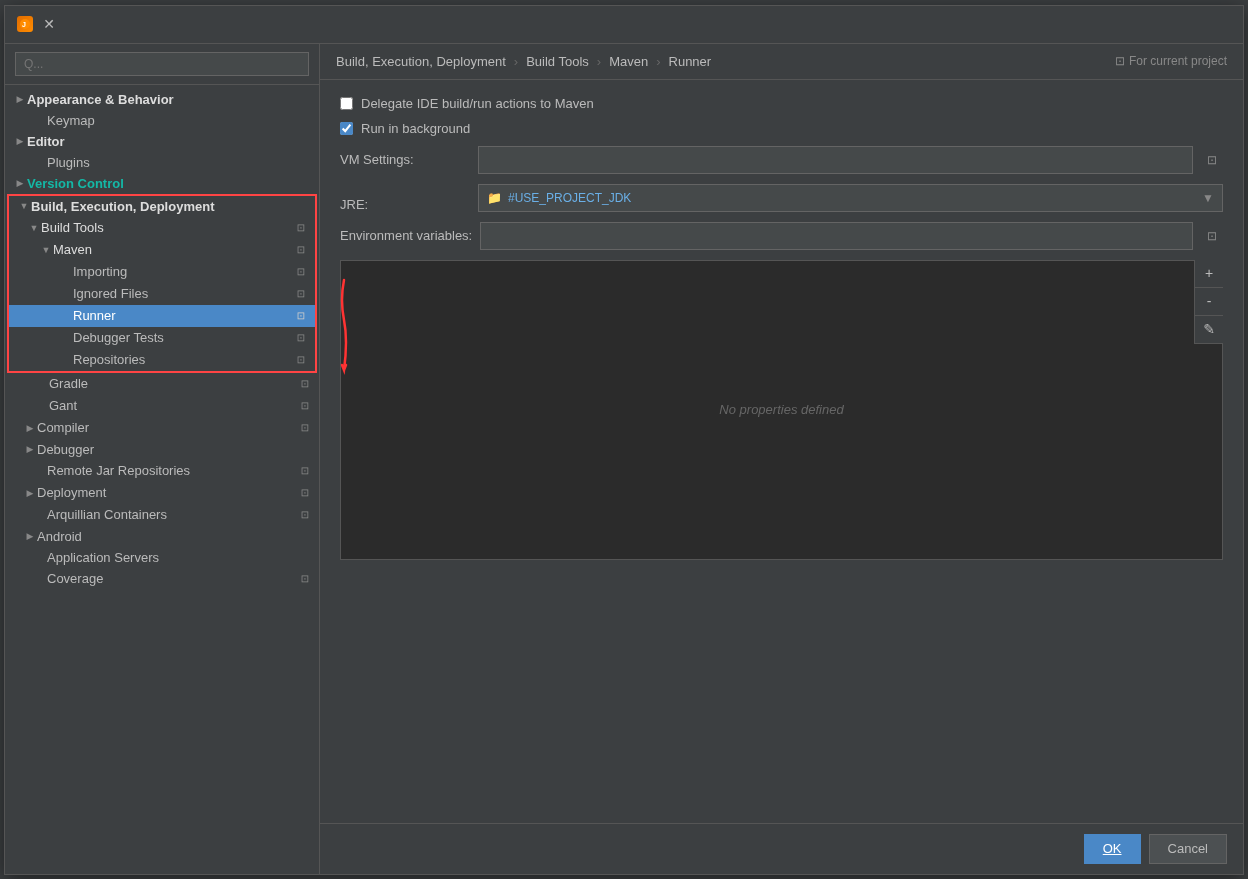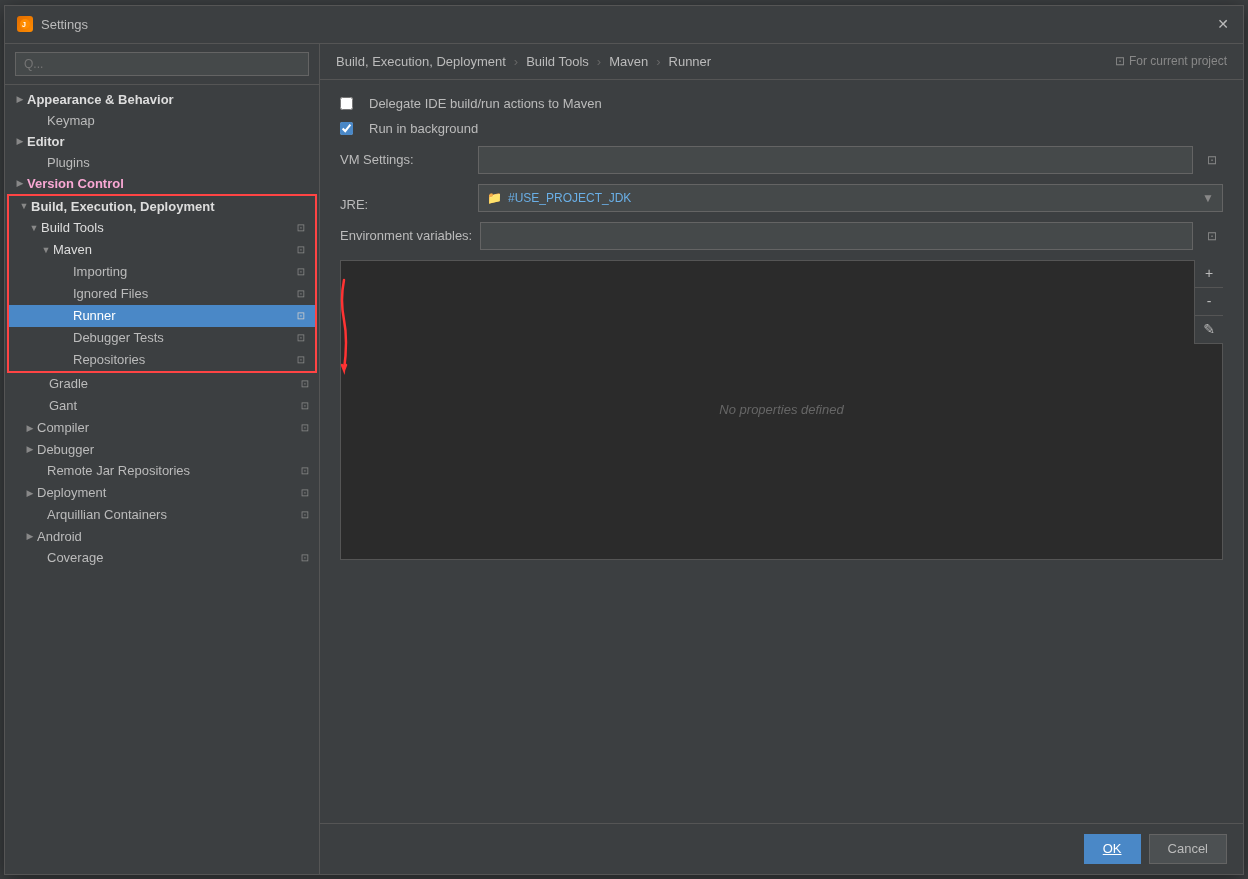--- a/index.html
+++ b/index.html
@@ -195,21 +195,21 @@
       color: #888;
       cursor: pointer;
       display: flex;
       align-items: center;
       justify-content: center;
       font-size: 12px;
     }
     .checkbox-row {
       display: flex;
       align-items: center;
-      gap: 16px;
+      gap: 8px;
       margin-bottom: 10px;
     }
     .checkbox-row input[type="checkbox"] {
       accent-color: #4a88c7;
     }
     .checkbox-row label {
       color: #bbbbbb;
     }
     .jre-row {
       display: flex;
@@ -323,21 +323,20 @@
 
 <div class="dialog">
 
   <div class="title-bar">
     <div class="title-bar-icon">
       <svg width="12" height="12" viewBox="0 0 12 12">
           <circle cx="6" cy="6" r="5" fill="#ff8c00"></circle>
           <text x="3" y="9" font-size="7" fill="white">J</text>
         </svg>
     </div>
-    <span class="title-bar-title">Settings</span>
     <div class="title-bar-close">✕</div>
   </div>
 
   <div class="content">
 
     <div class="sidebar">
       <div class="search-box">
         <input class="search-input" type="text" placeholder="Q..." style="">
       </div>
       <div class="tree">
@@ -357,21 +356,21 @@
           <span class="label" style="font-weight:bold;color:#dddddd">Editor</span>
         </div>
 
         <div class="tree-item" style="padding-left:28px">
           <span class="arrow"></span>
           <span class="label">Plugins</span>
         </div>
 
         <div class="tree-item" style="padding-left:8px">
           <span class="arrow">▶</span>
-          <span class="label" style="font-weight:bold;color:#f9a8d4">Version Control</span>
+          <span class="label" style="font-weight:bold;color:#14b8a6">Version Control</span>
         </div>
 
         <div class="tree-highlighted">
 
           <div class="tree-item" style="padding-left:8px">
             <span class="arrow">▼</span>
             <span class="label" style="font-weight:bold;color:#dddddd">Build, Execution, Deployment</span>
           </div>
 
           <div class="tree-item" style="padding-left:18px">
@@ -456,20 +455,24 @@
           <span class="arrow"></span>
           <span class="label">Arquillian Containers</span>
           <span class="icon-right">⊡</span>
         </div>
 
         <div class="tree-item" style="padding-left:18px">
           <span class="arrow">▶</span>
           <span class="label">Android</span>
         </div>
 
+        <div class="tree-item" style="padding-left:28px">
+          <span class="arrow"></span>
+          <span class="label">Application Servers</span>
+        </div>
 
         <div class="tree-item" style="padding-left:28px">
           <span class="arrow"></span>
           <span class="label">Coverage</span>
           <span class="icon-right">⊡</span>
         </div>
       </div>
     </div>
 
     <div class="main-panel">

